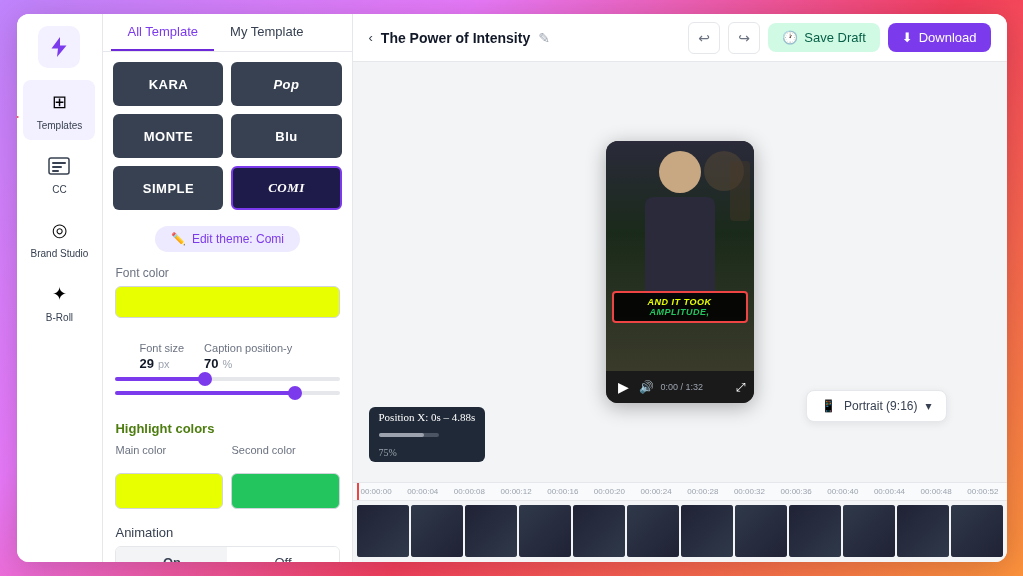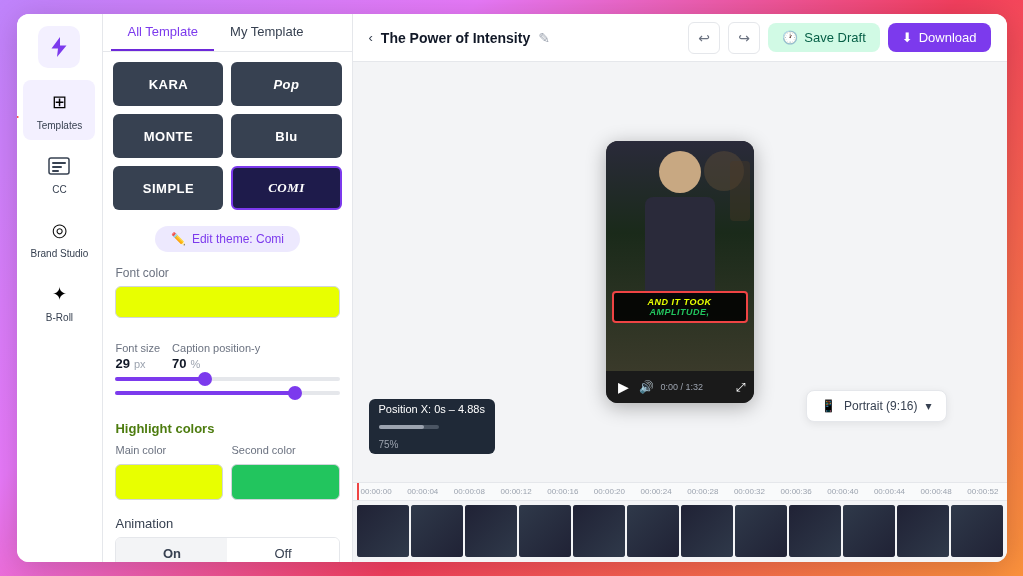--- a/index.html
+++ b/index.html
@@ -164,22 +164,23 @@
     }
     .color-bar {
       width: 100%;
       height: 32px;
       background: #e8ff00;
       border-radius: 6px;
       border: 1px solid #d1d5db;
     }
     .row-fields {
       display: flex;
-      gap: 12px;
+      gap: 20px;
       margin-top: 8px;
+      margin-left: 24px;
     }
     .field-group {
       display: flex;
       flex-direction: column;
       gap: 2px;
     }
     .field-label { font-size: 11px; color: #6b7280; }
     .field-value-row {
       display: flex;
       align-items: center;
@@ -216,21 +217,21 @@
     .highlight-label {
       font-size: 13px;
       font-weight: 600;
       color: #4d7c0f;
       margin-bottom: 8px;
     }
     .highlight-row {
       display: flex;
       gap: 8px;
     }
-    .highlight-group { display: flex; flex-direction: column; gap: 8px; flex: 1; }
+    .highlight-group { display: flex; flex-direction: column; gap: 17px; flex: 1; }
     .highlight-sub-label { font-size: 11px; color: #6b7280; }
     .highlight-color {
       height: 36px;
       border-radius: 6px;
       border: 1px solid #d1d5db;
     }
     .highlight-color.yellow { background: #e8ff00; }
     .highlight-color.green { background: #22c55e; }
     .animation-section { padding: 8px 12px 12px; }
     .animation-label { font-size: 13px; color: #374151; font-weight: 500; margin-bottom: 6px; }
@@ -424,30 +425,31 @@
       align-items: center;
       gap: 8px;
       font-size: 12px;
       color: #374151;
       cursor: pointer;
       box-shadow: 0 2px 8px rgba(0,0,0,0.08);
     }
     
     .position-indicator {
       position: absolute;
-      bottom: 28px;
+      bottom: 20px;
       left: 16px;
       background: #1f2937;
       color: #fff;
       border-radius: 6px;
       padding: 4px 10px;
       font-size: 11px;
       display: flex;
       flex-direction: column;
       gap: 10px;
+      font-family: Liberation Serif, serif;
     }
     .position-bar {
       width: 60px;
       height: 4px;
       background: #4b5563;
       border-radius: 2px;
       position: relative;
     }
     .position-fill {
       width: 45px;

